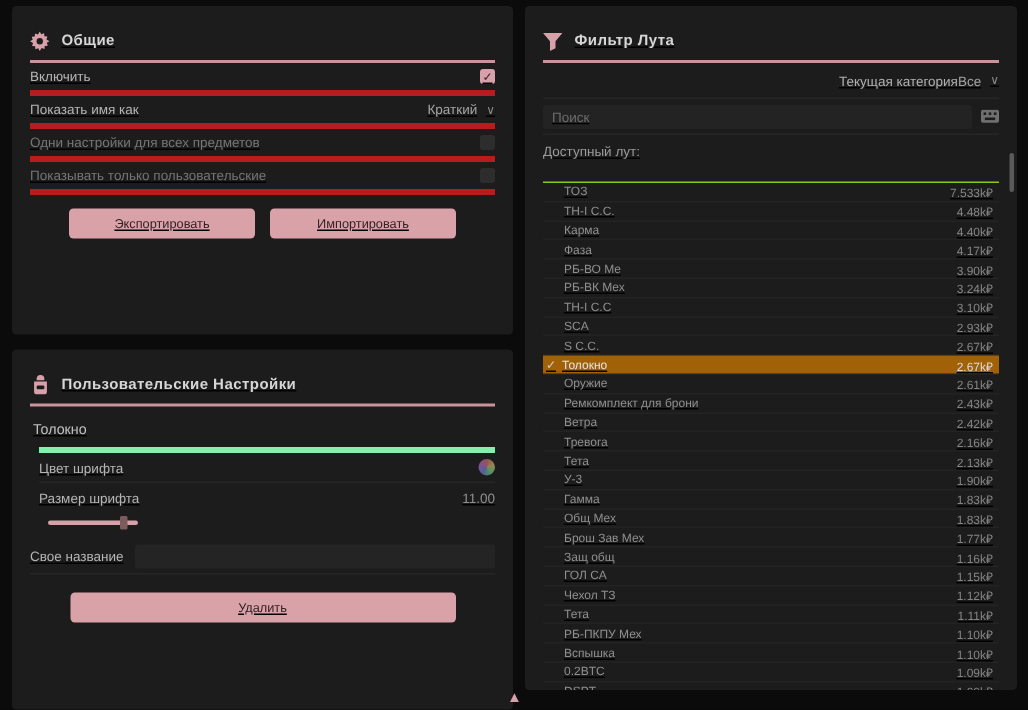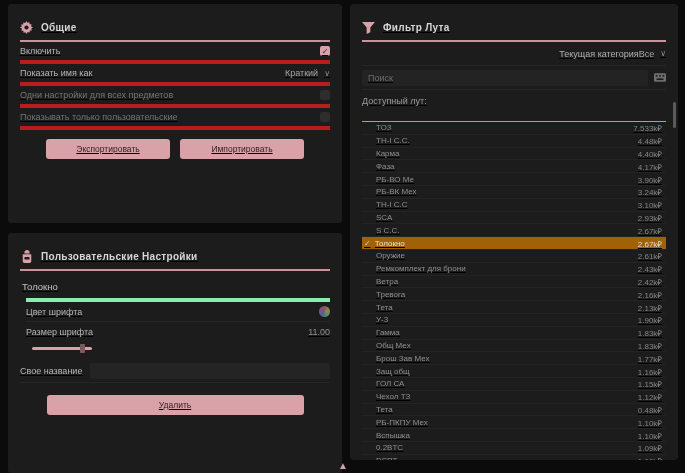--- a/index.html
+++ b/index.html
@@ -343,21 +343,21 @@
     <span>
       <span class="iname">Чехол ТЗ</span>
     </span>
     <span class="ival">1.12k₽</span>
   </div>
 
   <div class="loot-row">
     <span>
       <span class="iname">Тета</span>
     </span>
-    <span class="ival">0.48k₽</span>
+    <span class="ival">1.11k₽</span>
   </div>
 
   <div class="loot-row">
     <span>
       <span class="iname">РБ-ПКПУ Мех</span>
     </span>
     <span class="ival">1.10k₽</span>
   </div>
 
   <div class="loot-row">

